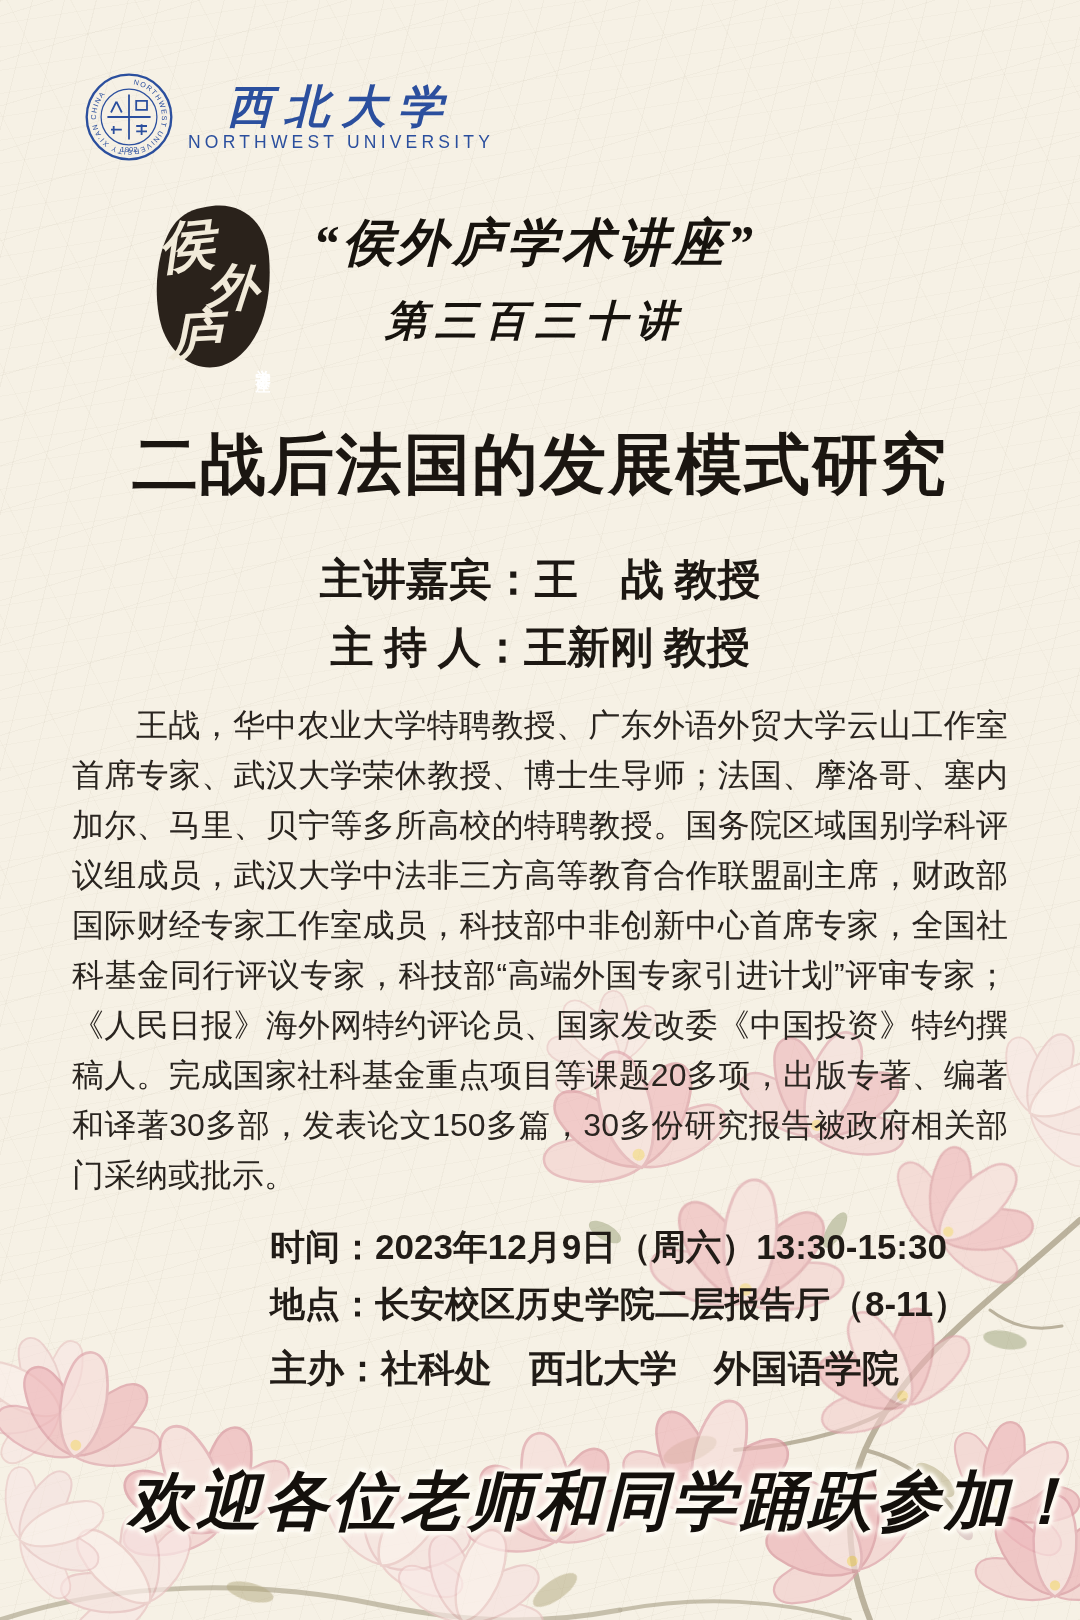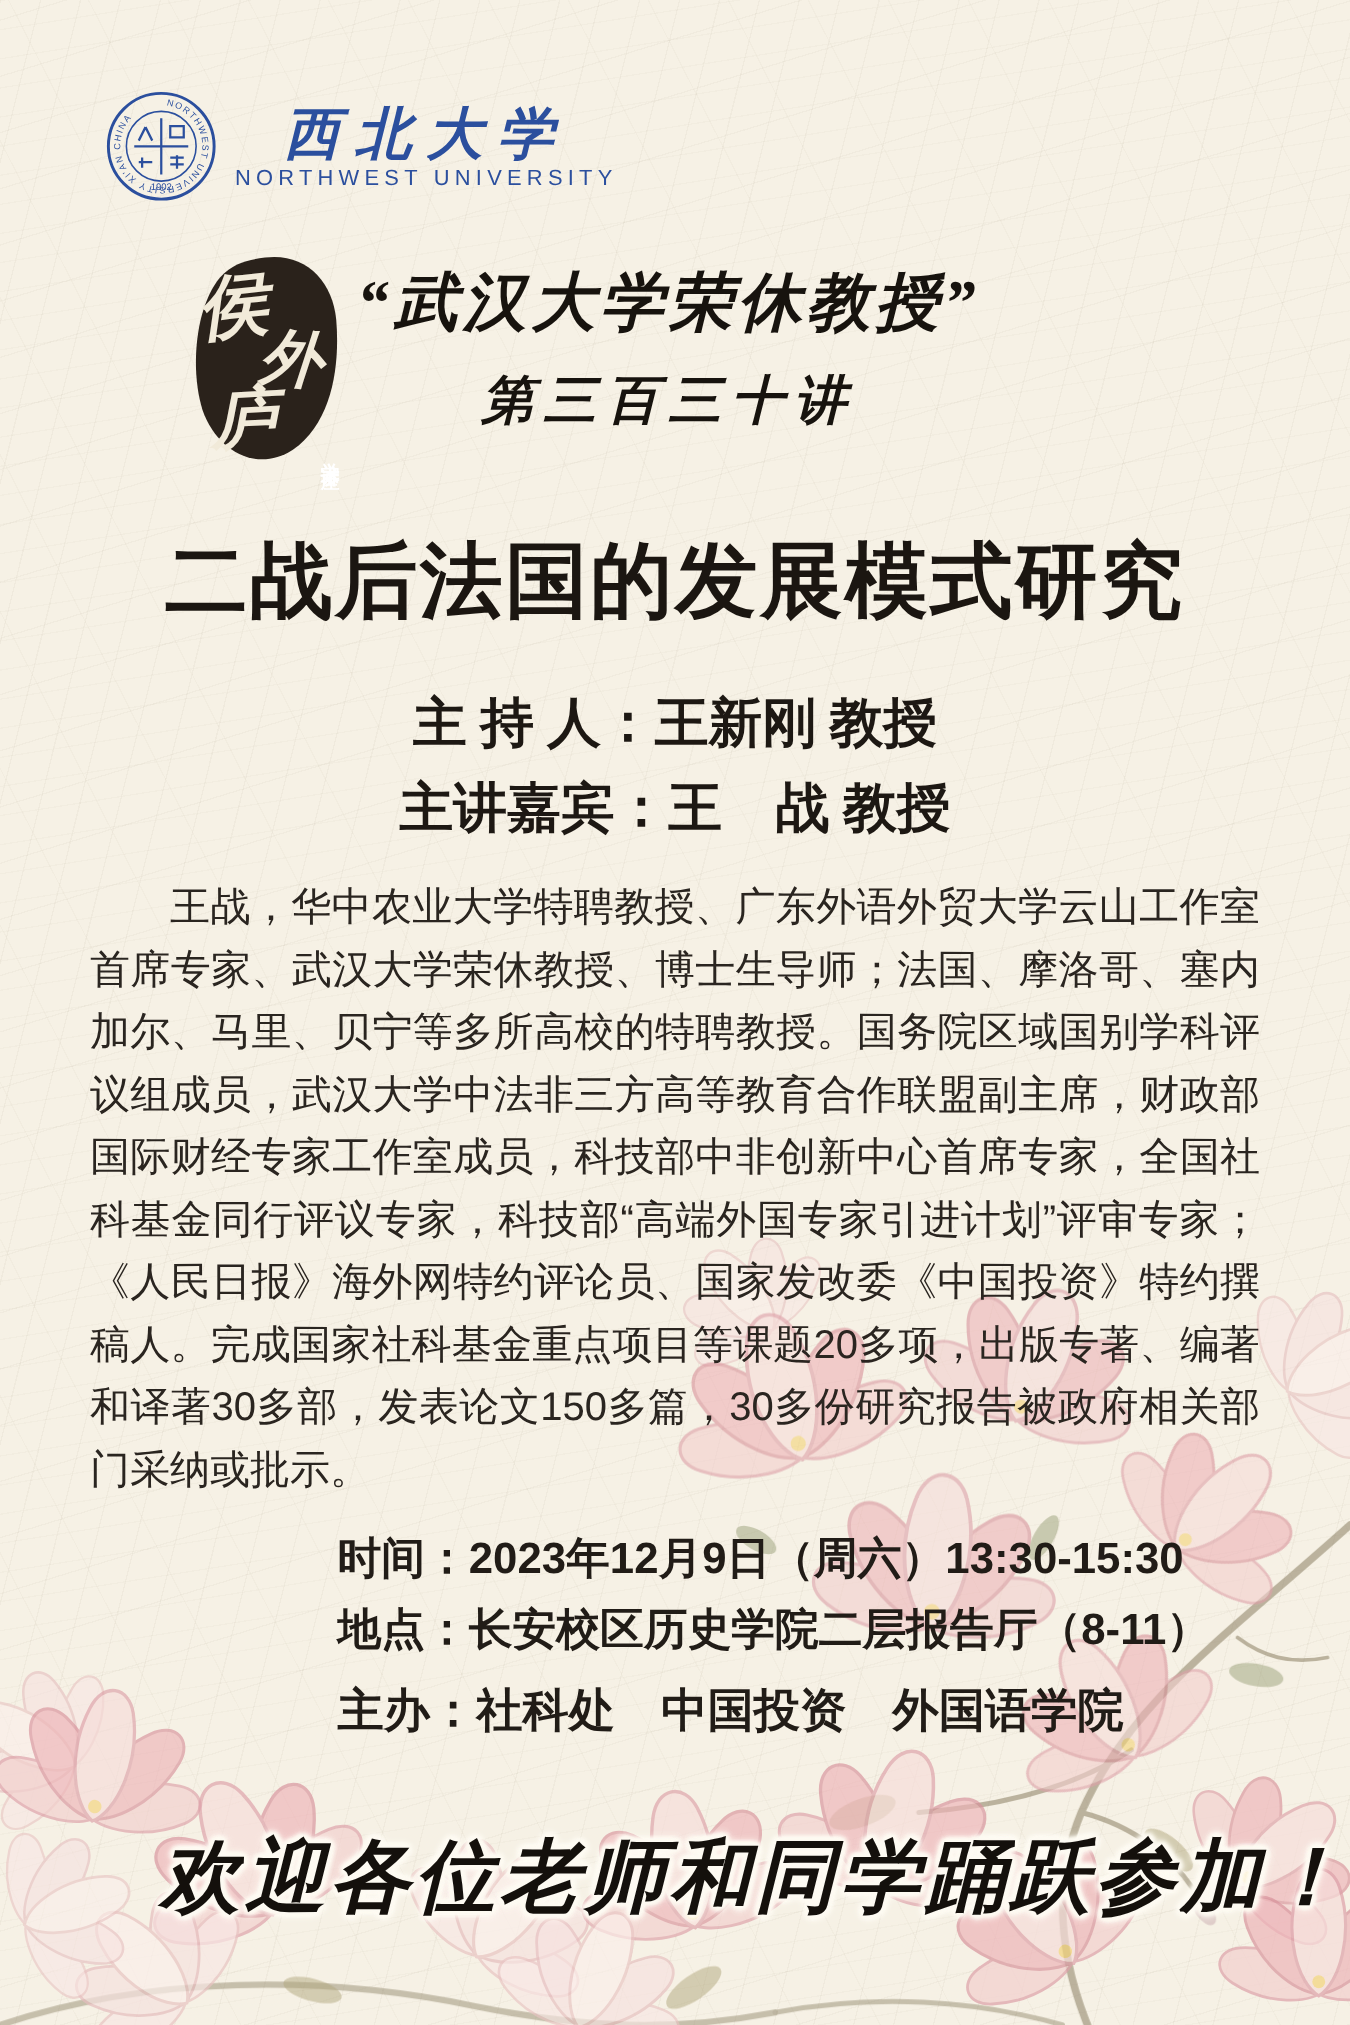--- a/index.html
+++ b/index.html
@@ -202,34 +202,34 @@
     <svg viewBox="0 0 126 172">
       <path d="M62,4 C94,0 116,22 119,54 C122,90 116,136 84,158 C56,176 24,160 12,126 C2,94 6,44 26,20 C37,8 48,6 62,4 Z" fill="#2a221b"></path>
     </svg>
     <span class="sc sc1">侯</span>
     <span class="sc sc2">外</span>
     <span class="sc sc3">庐</span>
     <span class="stamp-sub">学术讲座</span>
   </div>
 
   <div class="series">
-    <div class="series-line1">“武汉大学荣休教授”</div>
+    <div class="series-line1">“侯外庐学术讲座”</div>
     <div class="series-line2">第三百三十讲</div>
   </div>
 
   <div class="main-title">二战后法国的发展模式研究</div>
 
   <div class="speakers">
+    <div>主讲嘉宾：王　战 教授</div>
     <div>主 持 人：王新刚 教授</div>
-    <div>主讲嘉宾：王　战 教授</div>
   </div>
 
   <div class="bio">王战，华中农业大学特聘教授、广东外语外贸大学云山工作室首席专家、武汉大学荣休教授、博士生导师；法国、摩洛哥、塞内加尔、马里、贝宁等多所高校的特聘教授。国务院区域国别学科评议组成员，武汉大学中法非三方高等教育合作联盟副主席，财政部国际财经专家工作室成员，科技部中非创新中心首席专家，全国社科基金同行评议专家，科技部“高端外国专家引进计划”评审专家；《人民日报》海外网特约评论员、国家发改委《中国投资》特约撰稿人。完成国家社科基金重点项目等课题20多项，出版专著、编著和译著30多部，发表论文150多篇，30多份研究报告被政府相关部门采纳或批示。</div>
 
   <div class="details">
     <div>时间：2023年12月9日（周六）13:30-15:30</div>
     <div>地点：长安校区历史学院二层报告厅（8-11）</div>
   </div>
-  <div class="organizer">主办：社科处　中国投资　外国语学院</div>
+  <div class="organizer">主办：社科处　西北大学　外国语学院</div>
 
   <div class="welcome">欢迎各位老师和同学踊跃参加！</div>
 
 </div>
 
 </body></html>

